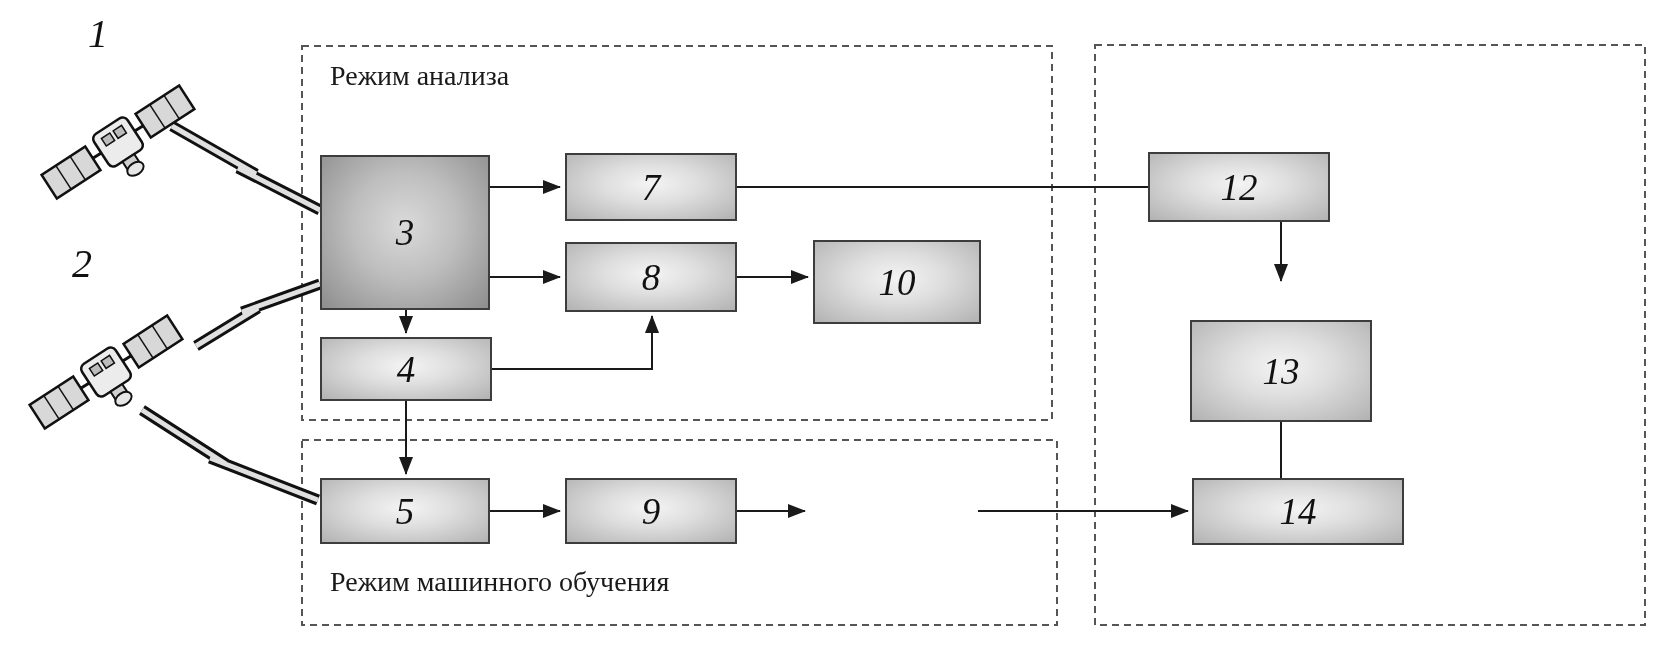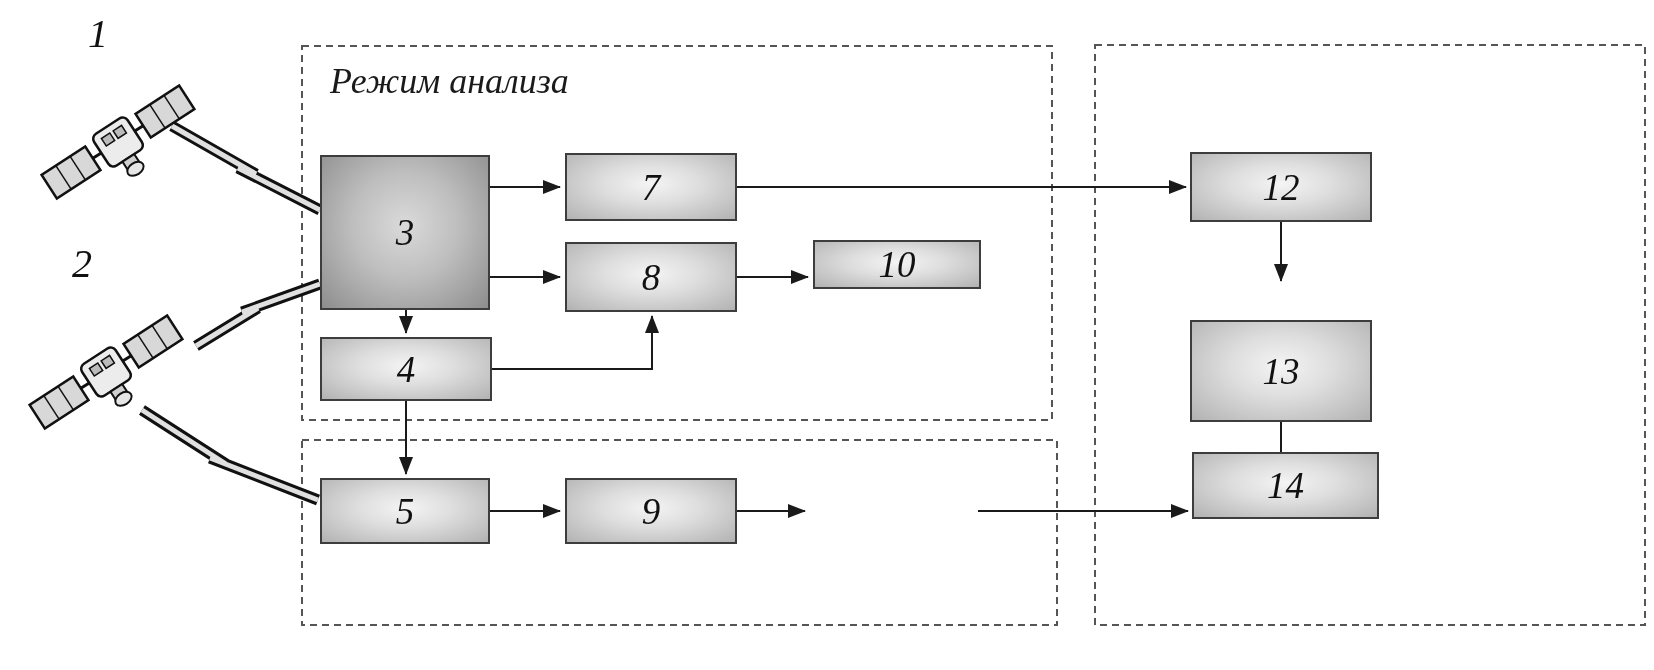--- a/index.html
+++ b/index.html
@@ -12,21 +12,21 @@
     position:absolute;z-index:2;box-sizing:border-box;
     border:2.5px solid #3d3d3d;
     display:flex;align-items:center;justify-content:center;
     font-style:italic;font-size:37px;color:#111;
     background:radial-gradient(ellipse at 50% 45%, #f4f4f4 0%, #dedede 40%, #b2b2b2 100%);
   }
   .block.dark{
     background:radial-gradient(ellipse at 50% 45%, #dadada 0%, #bebebe 45%, #8d8d8d 100%);
   }
   .region-label{
-    position:absolute;z-index:3;font-size:36px;color:#1a1a1a;white-space:nowrap;font-style:italic;
+    position:absolute;z-index:3;font-size:28px;color:#1a1a1a;white-space:nowrap;
   }
   .sat-label{
     position:absolute;z-index:3;font-size:40px;font-style:italic;color:#111;
   }
 </style>
 </head>
 <body>
 
 <div class="canvas">
 
@@ -101,27 +101,28 @@
       <rect x="2" y="-12" width="10" height="9" fill="#bbb" stroke="#111" stroke-width="1.5"></rect>
       <rect x="-7" y="19" width="14" height="10" fill="#cfcfcf" stroke="#111" stroke-width="2"></rect>
       <ellipse cx="0" cy="32" rx="9" ry="6" fill="#e6e6e6" stroke="#111" stroke-width="2"></ellipse>
     </g>
   </svg>
 
   <div class="sat-label" style="left:88px;top:10px;">1</div>
   <div class="sat-label" style="left:72px;top:240px;">2</div>
 
   <div class="region-label" style="left:330px;top:60px;">Режим анализа</div>
+  <div class="region-label" style="left:330px;top:566px;">Режим машинного обучения</div>
 
   <div class="block dark" style="left:320px;top:155px;width:170px;height:155px;">3</div>
   <div class="block" style="left:565px;top:153px;width:172px;height:68px;">7</div>
   <div class="block" style="left:565px;top:242px;width:172px;height:70px;">8</div>
-  <div class="block" style="left:813px;top:240px;width:168px;height:49px;">10</div>
+  <div class="block" style="left:813px;top:240px;width:168px;height:84px;">10</div>
   <div class="block" style="left:320px;top:337px;width:172px;height:64px;">4</div>
 
   <div class="block" style="left:320px;top:478px;width:170px;height:66px;">5</div>
   <div class="block" style="left:565px;top:478px;width:172px;height:66px;">9</div>
 
-  <div class="block" style="left:1190px;top:152px;width:182px;height:70px;">12</div>
+  <div class="block" style="left:1148px;top:152px;width:182px;height:70px;">12</div>
   <div class="block" style="left:1190px;top:285px;width:182px;height:102px;margin-top:35px;">13</div>
-  <div class="block" style="left:1192px;top:452px;width:187px;height:67px;">14</div>
+  <div class="block" style="left:1192px;top:478px;width:212px;height:67px;">14</div>
 
 </div>
 
 </body></html>

